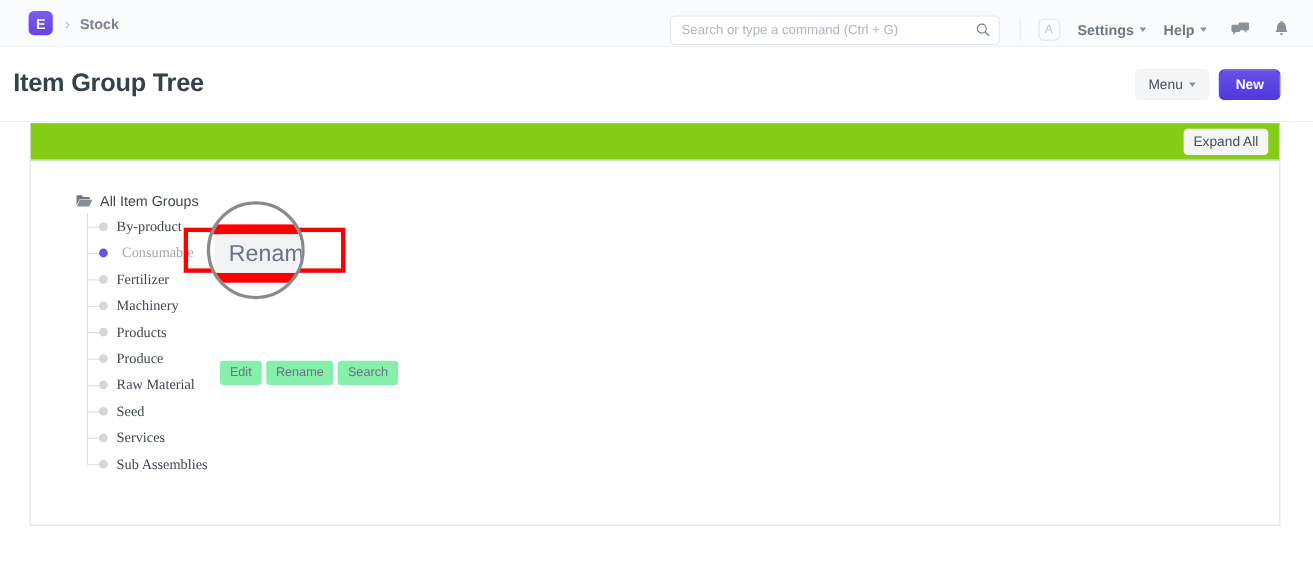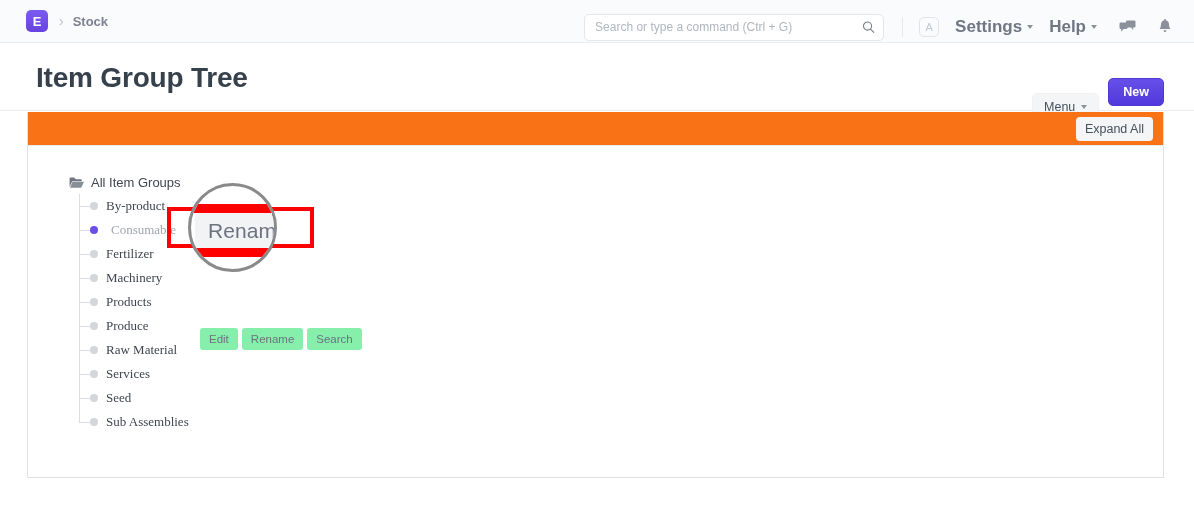--- a/index.html
+++ b/index.html
@@ -75,21 +75,21 @@
   .avatar {
     width: 20px; height: 20px;
     border: 1px solid #e1e5ea;
     border-radius: 5px;
     color: #c3c8d0; font-size: 11px;
     display: flex; align-items: center; justify-content: center;
     cursor: pointer;
   }
   .nav-link {
     margin-left: 16px;
-    color: #6f7684; font-size: 17px; font-weight: bold;
+    color: #6f7684; font-size: 13px; font-weight: bold;
     cursor: pointer;
     display: flex; align-items: center; gap: 5px;
   }
   .caret {
     width: 0; height: 0;
     border-left: 3.5px solid transparent;
     border-right: 3.5px solid transparent;
     border-top: 4px solid #8c919c;
   }
   .nav-ico {
@@ -99,38 +99,37 @@
   }
 
   
   .pagehead {
     position: absolute; top: 43px; left: 0;
     width: 1194px; height: 68px;
     background: #fff;
     border-bottom: 1px solid #ebeef1;
   }
   .page-title {
-    position: absolute; left: 36px; top: 19px;
-    font-size: 28px; font-weight: bold;
+    position: absolute; left: 12px; top: 19px;
+    font-size: 23px; font-weight: bold;
     color: #36414c;
     letter-spacing: -0.2px;
   }
   .head-actions {
     position: absolute; right: 30px; top: 20px;
     display: flex; align-items: center; gap: 9px;
   }
   .btn-menu {
     height: 28px; padding: 0 11px;
     background: #f4f5f6;
     border: 1px solid #f0f1f2;
     border-radius: 5px;
     color: #46505c; font-size: 12.5px;
     display: flex; align-items: center; gap: 6px;
     cursor: pointer;
-    margin-top: 30px;
   }
   .btn-new {
     height: 28px; padding: 0 14px;
     background: #5a46e0;
     background: linear-gradient(180deg,#6750e8 0%,#5138dc 100%);
     border: 1px solid #4f38d8;
     border-radius: 5px;
     color: #fff; font-size: 12.5px; font-weight: 700;
     display: flex; align-items: center;
     cursor: pointer;
@@ -142,21 +141,21 @@
     left: 27px; top: 112px;
     width: 1137px; height: 366px;
     background: #fff;
     border: 1px solid #dfe2e5;
     border-top: 0;
   }
   .card-toolbar {
     position: relative;
     height: 34px;
     border-bottom: 1px solid #e7eaed;
-    background: #f97316;
+    background: #84cc16;
   }
   .btn-expand {
     position: absolute; right: 10px; top: 5px;
     height: 24px; padding: 0 9px;
     background: #f4f5f6;
     border-radius: 4px;
     color: #44505c; font-size: 12.5px;
     display: flex; align-items: center;
     cursor: pointer;
   }
@@ -378,26 +377,26 @@
           <span class="node-label">Produce</span>
         </div>
         <div class="tree-node">
           <div class="elbow"></div>
           <div class="node-dot"></div>
           <span class="node-label">Raw Material</span>
         </div>
         <div class="tree-node">
           <div class="elbow"></div>
           <div class="node-dot"></div>
+          <span class="node-label">Seed</span>
+        </div>
+        <div class="tree-node">
+          <div class="elbow"></div>
+          <div class="node-dot"></div>
           <span class="node-label">Services</span>
-        </div>
-        <div class="tree-node">
-          <div class="elbow"></div>
-          <div class="node-dot"></div>
-          <span class="node-label">Seed</span>
         </div>
         <div class="tree-node">
           <div class="elbow"></div>
           <div class="node-dot"></div>
           <span class="node-label">Sub Assemblies</span>
         </div>
       </div>
   </div>
 
   <div class="node-actions">

